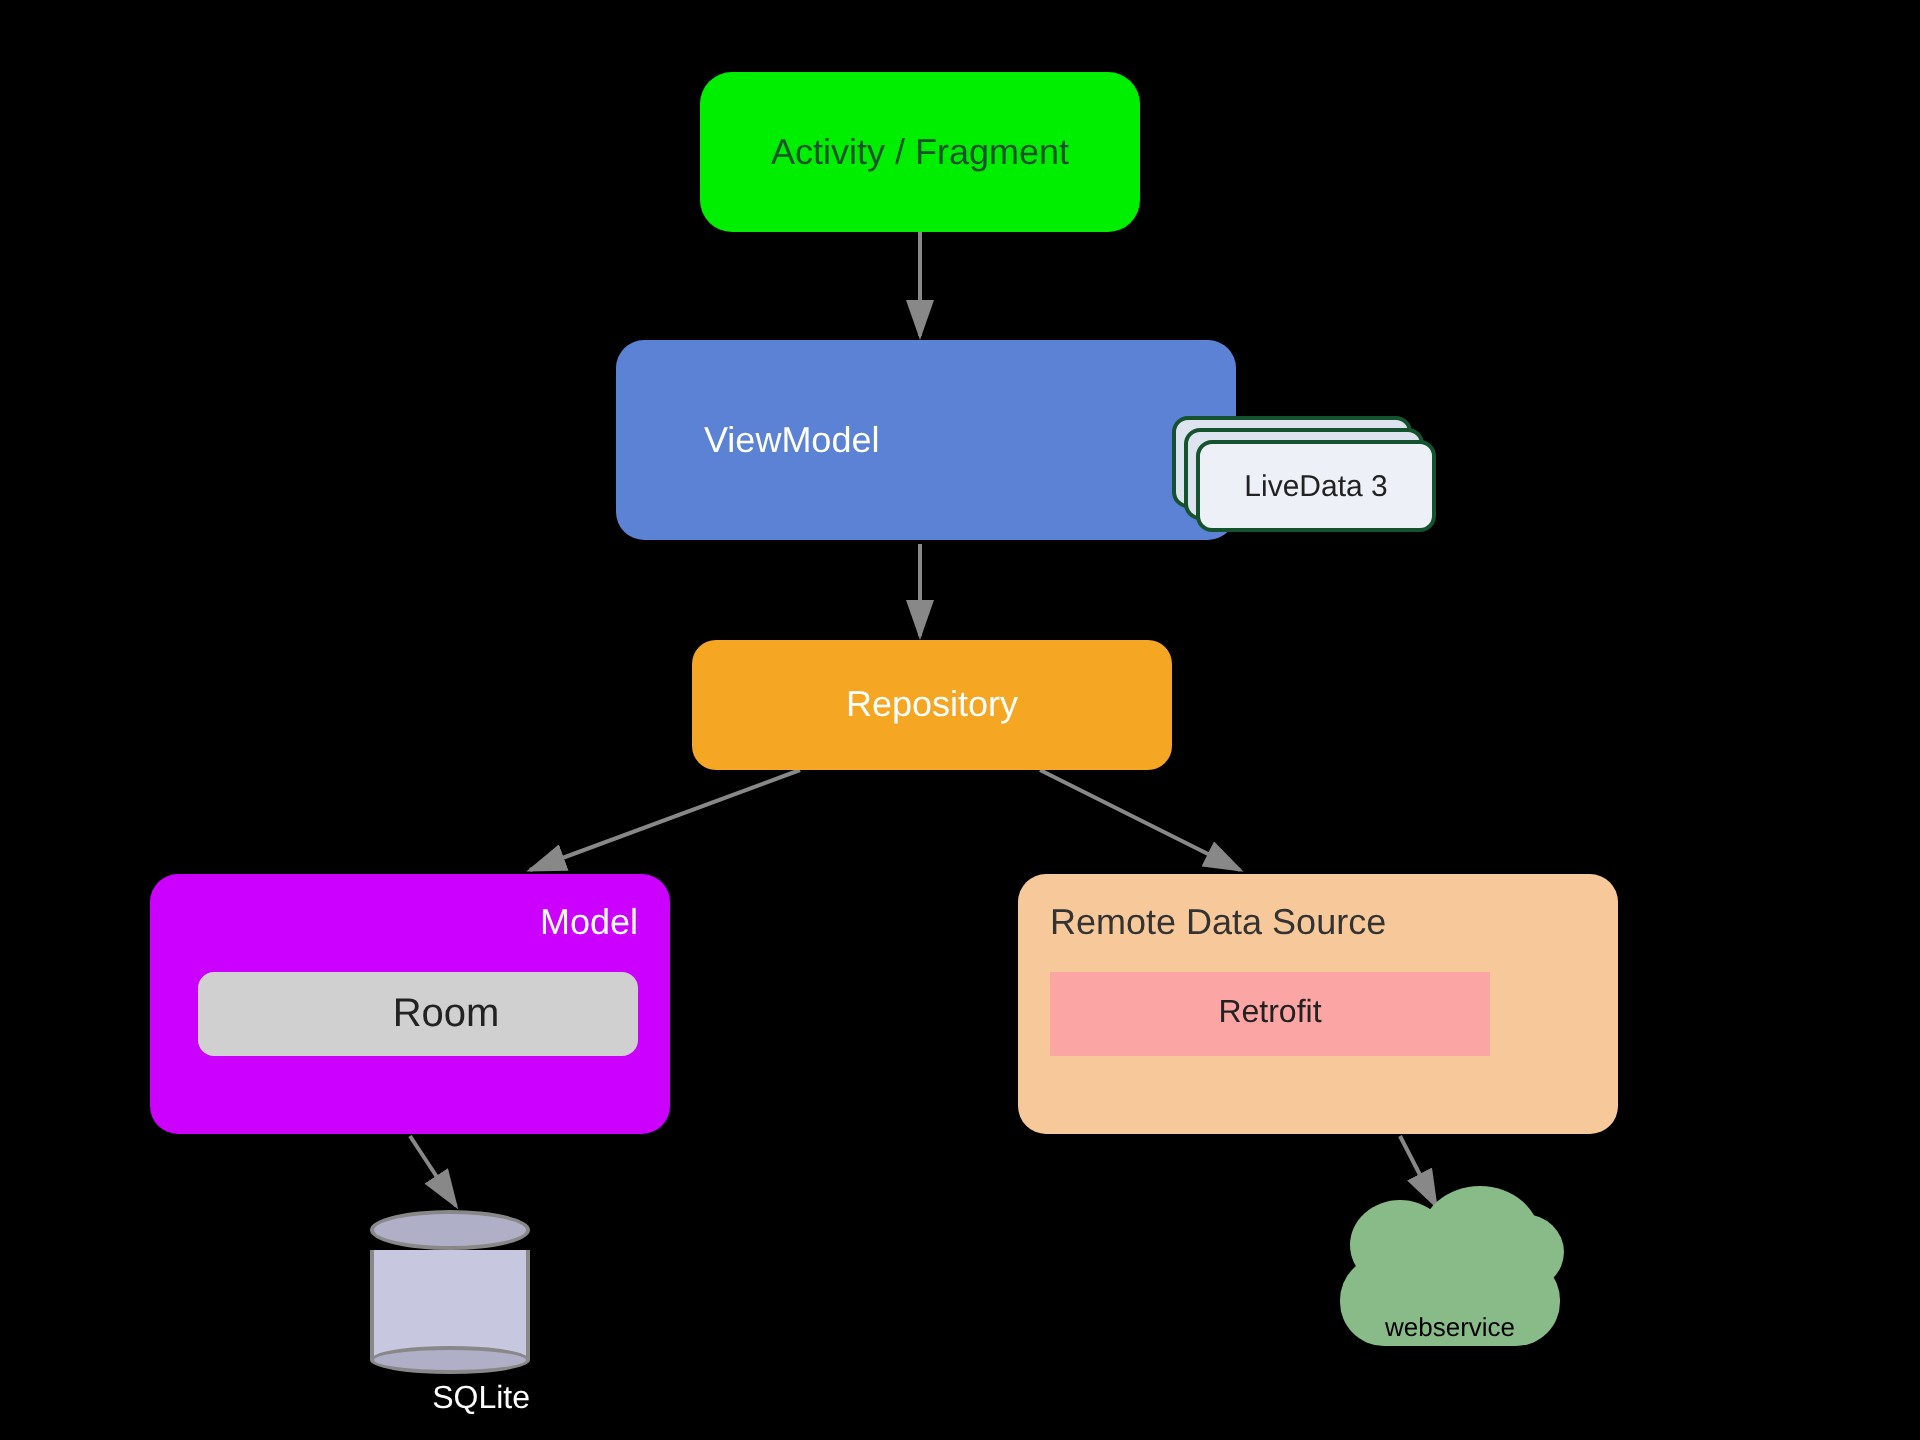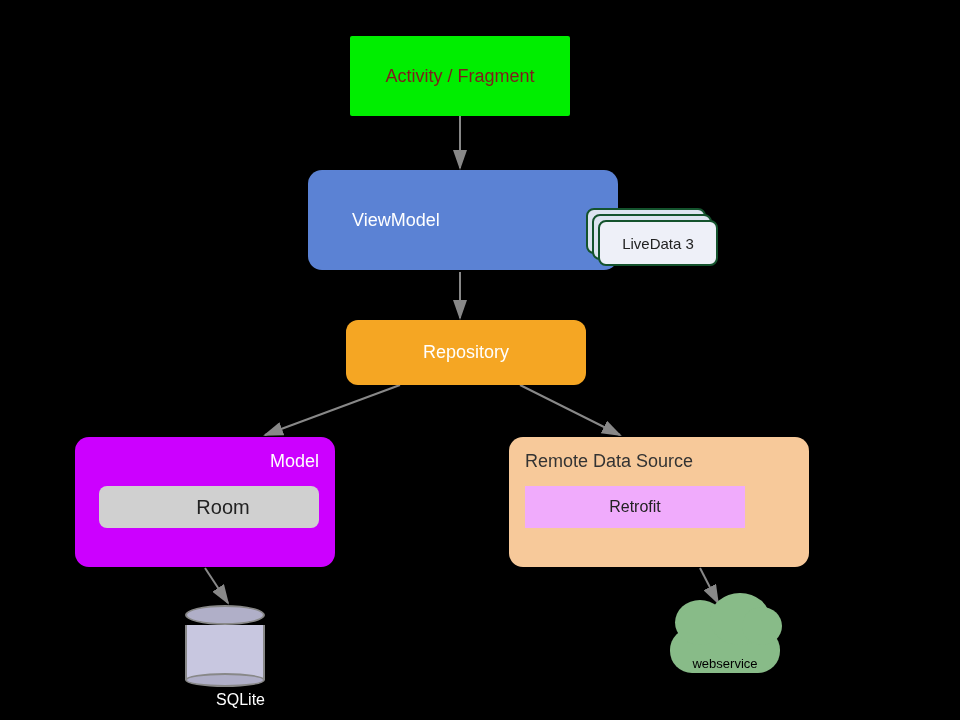--- a/index.html
+++ b/index.html
@@ -36,26 +36,26 @@
       display: flex;
       align-items: center;
       justify-content: center;
       font-size: 18px;
       font-weight: 400;
     }
 
     
     .activity-fragment {
       background: #00ee00;
-      color: #7f1d1d;
+      color: #14532d;
       width: 220px;
       height: 80px;
       left: 350px;
       top: 36px;
-      border-radius: 2px;
+      border-radius: 16px;
     }
 
     
     .viewmodel-box {
       background: #5b82d4;
       color: #fff;
       width: 310px;
       height: 100px;
       left: 308px;
       top: 170px;
@@ -173,21 +173,21 @@
       justify-content: flex-start;
     }
 
     .remote-label {
       font-size: 18px;
       margin-bottom: 10px;
       color: #333;
     }
 
     .retrofit-card {
-      background: #f0abfc;
+      background: #fca5a5;
       border-radius: 0;
       width: 220px;
       height: 42px;
       display: flex;
       align-items: center;
       justify-content: center;
       color: #222;
       font-size: 16px;
       margin-top: 4px;
     }

